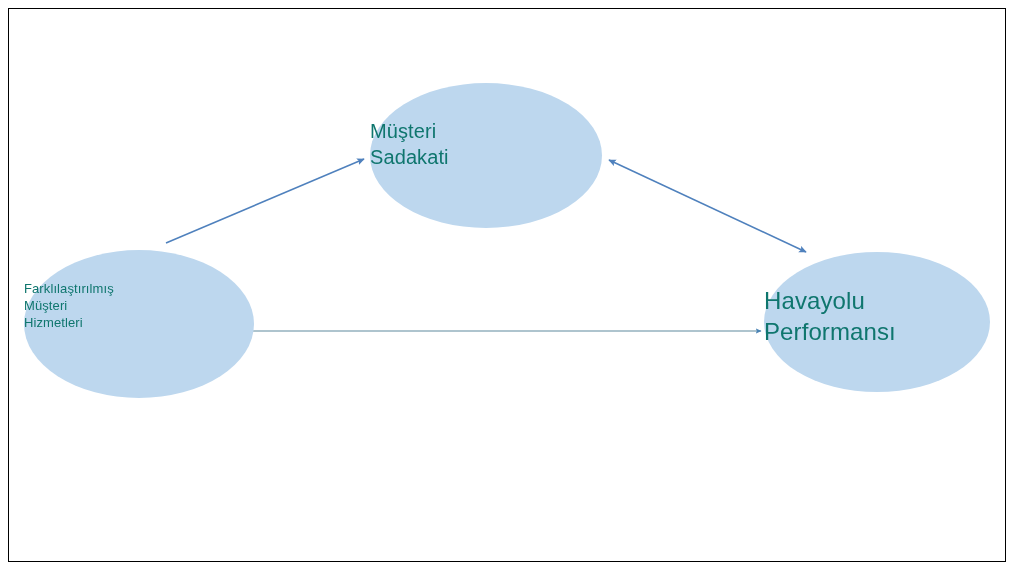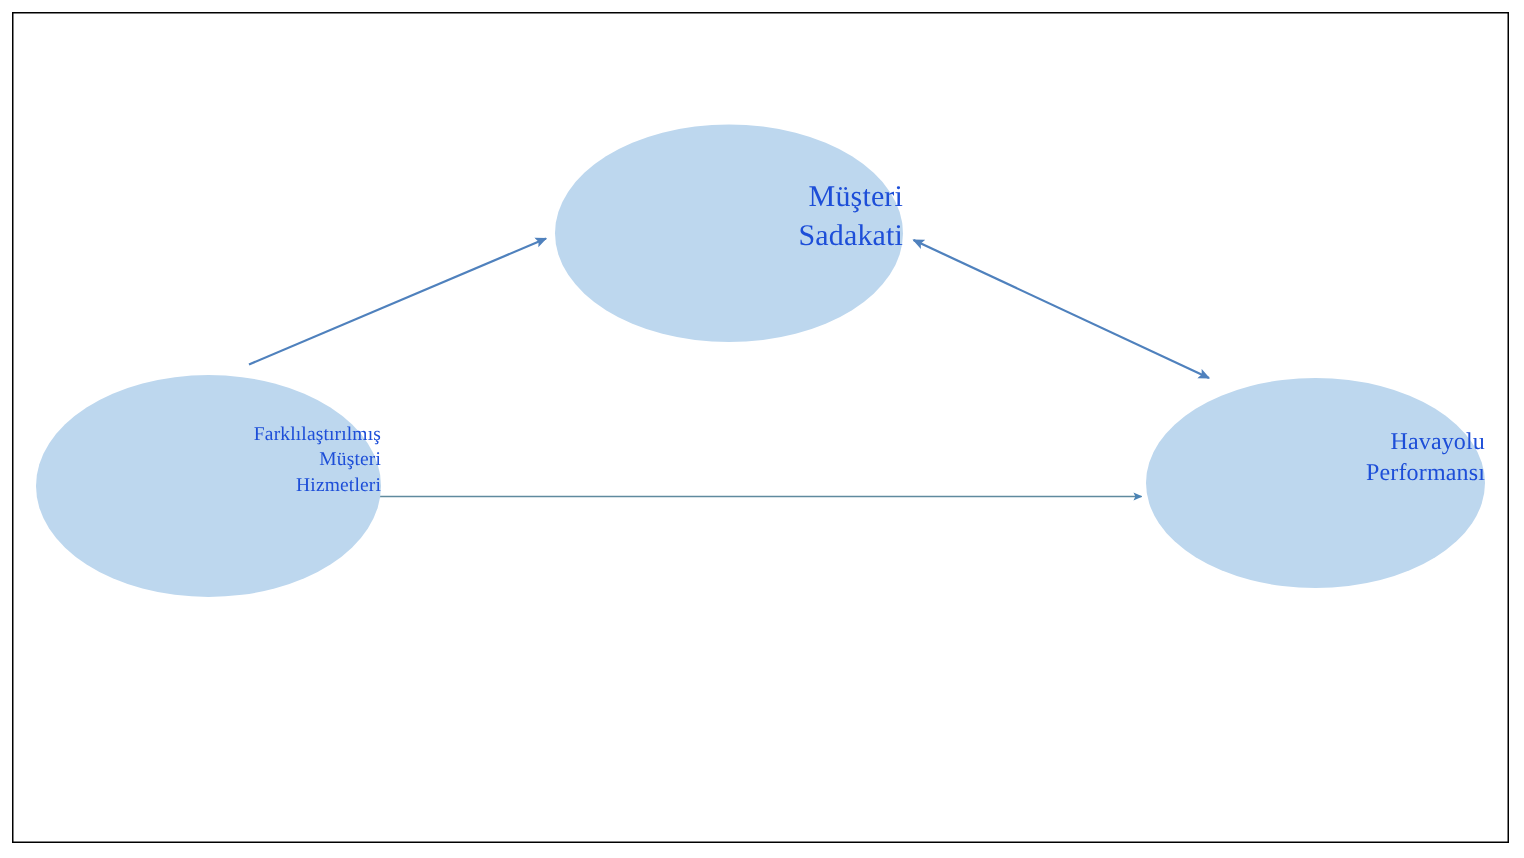--- a/index.html
+++ b/index.html
@@ -25,46 +25,45 @@
   }
   #diagram-canvas {
     position: absolute;
     left: 0;
     top: 0;
     width: 1016px;
     height: 572px;
   }
   .node-label {
     position: absolute;
-    color: #1d4ed8;
-    text-align: right;
+    color: #0f766e;
+    text-align: left;
     line-height: 1.30;
     white-space: pre-line;
     pointer-events: none;
     font-weight: 400;
     letter-spacing: 0.1px;
-    font-family: Liberation Serif, serif;
   }
   #label-customer-loyalty {
     left: 370px;
     top: 118px;
     width: 232px;
     font-size: 20px;
   }
   #label-differentiated-services {
     left: 24px;
     top: 281px;
     width: 230px;
     font-size: 13px;
   }
   #label-airline-performance {
     left: 764px;
     top: 285px;
     width: 226px;
-    font-size: 16px;
+    font-size: 24px;
   }
 </style>
 </head>
 <body>
 
 <div id="diagram-frame"></div>
 
 <svg id="diagram-canvas" viewBox="0 0 1016 572" xmlns="http://www.w3.org/2000/svg">
 
   <defs>

